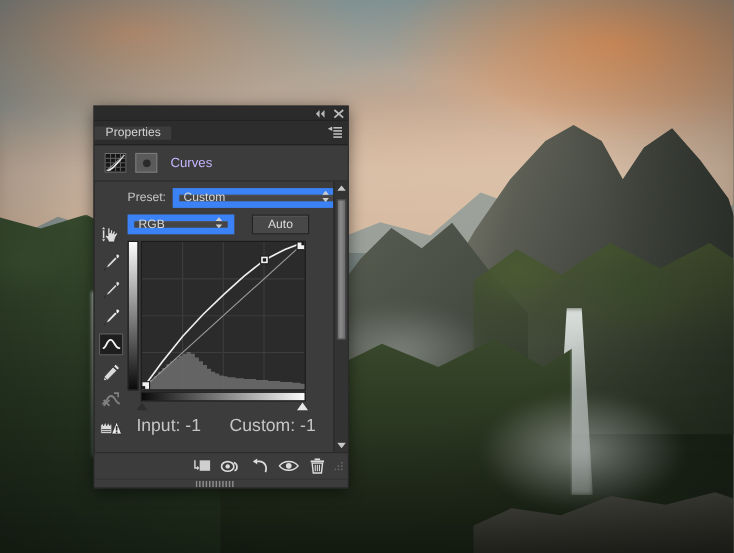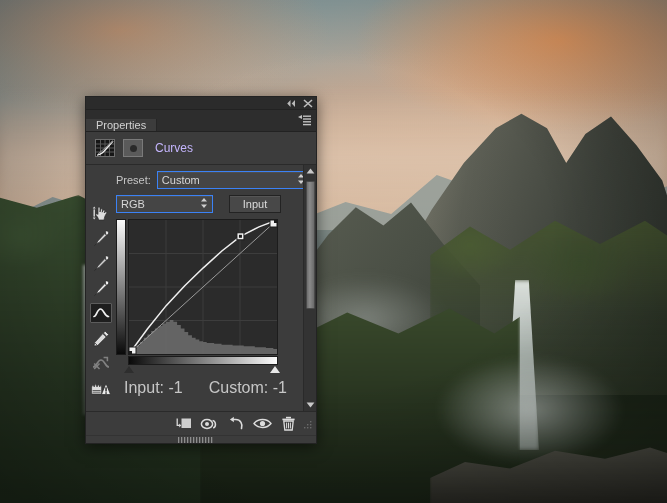--- a/index.html
+++ b/index.html
@@ -134,21 +134,21 @@
 
   .pnl-titlebar {
     height: 13px; background: #2b2b2b; position: relative; flex: none;
     border-bottom: 1px solid #222;
   }
   .tb-btns { position:absolute; right:3px; top:0px; display:flex; gap:6px; align-items:center; height:13px; }
   .tb-btn { cursor: pointer; line-height:1; }
   .tb-btn svg { display:block; }
 
   .pnl-tabrow {
-    height: 22px; background: #2d2d2d; display: flex; align-items: flex-end; flex: none;
+    height: 22px; background: #2d2d2d; display: flex; align-items: center; flex: none;
     position: relative; border-bottom: 1px solid #222;
   }
   .pnl-tab {
     background: #3c3c3c; padding: 0 10px; display:flex; align-items:center;
     font-size: 11px; color: #d2d2d2; cursor: pointer;
     border-right: 1px solid #262626;
   }
   .pnl-menu-btn {
     position:absolute; right: 5px; top: 5px; cursor:pointer;
   }
@@ -179,21 +179,21 @@
     cursor: pointer; border-radius:1px;
   }
   .tool.sel { background:#1e1e1e; border:1px solid #5c5c5c; }
   .tool.dim { opacity:.45; }
 
   .maincol { flex: 1; padding: 6px 6px 0 0; position: relative; }
 
   .row-preset { display:flex; align-items:center; gap:6px; margin-bottom:6px;justify-content:flex-end; }
   .lbl { font-size: 11px; color:#c6c6c6; }
   .select {
-    flex:1; height: 18px; background: #454545; border: 1px solid #3b82f6;
+    flex:1; height: 18px; background: #454545; border: 6px solid #3b82f6;
     display:flex; align-items:center; padding: 0 4px; position:relative;
     font-size: 11px; color:#d6d6d6; cursor:pointer;
     box-shadow: inset 0 1px 0 rgba(255,255,255,.06);
   }
   .select .spin { position:absolute; right:4px; top:50%; transform:translateY(-50%); }
 
   .row-channel { display:flex; align-items:center; gap:16px; margin-bottom:6px; }
   .select-rgb { width: 97px; flex:none; }
   .btn-auto {
     width: 52px; height: 18px; background:#484848; border:1px solid #232323;
@@ -429,21 +429,21 @@
           <div class="select select-rgb">
             <span>RGB</span>
             <span class="spin">
               <svg width="8" height="11" viewBox="0 0 8 11">
                 <path d="M4 0.4 L7 4 L1 4 Z" fill="#cfcfcf"></path>
                 <path d="M4 10.6 L7 7 L1 7 Z" fill="#cfcfcf"></path>
               </svg>
             </span>
           </div>
           <div class="btn-auto">
-            <span>Input</span>
+            <span>Auto</span>
           </div>
         </div>
 
         <div class="graph-wrap">
           <div class="vbar"></div>
           <div class="grid">
             <svg id="curve-svg" width="148" height="134" viewBox="0 0 148 134" style="display:block">
                 <line x1="37" y1="0" x2="37" y2="134" stroke="#3d3d3d" stroke-width="1"></line>
                 <line x1="0" y1="33.5" x2="148" y2="33.5" stroke="#3d3d3d" stroke-width="1"></line>
                 <line x1="74" y1="0" x2="74" y2="134" stroke="#3d3d3d" stroke-width="1"></line>

